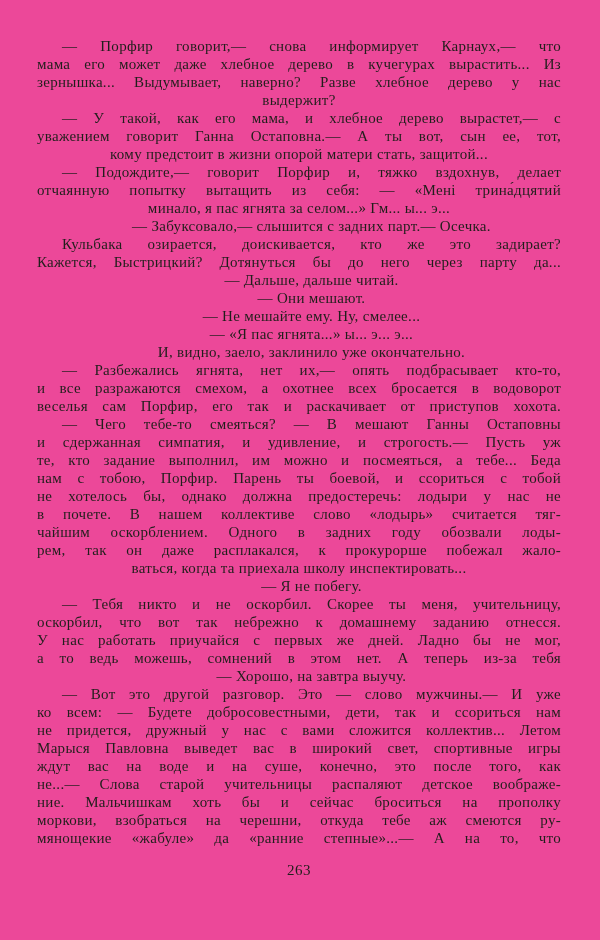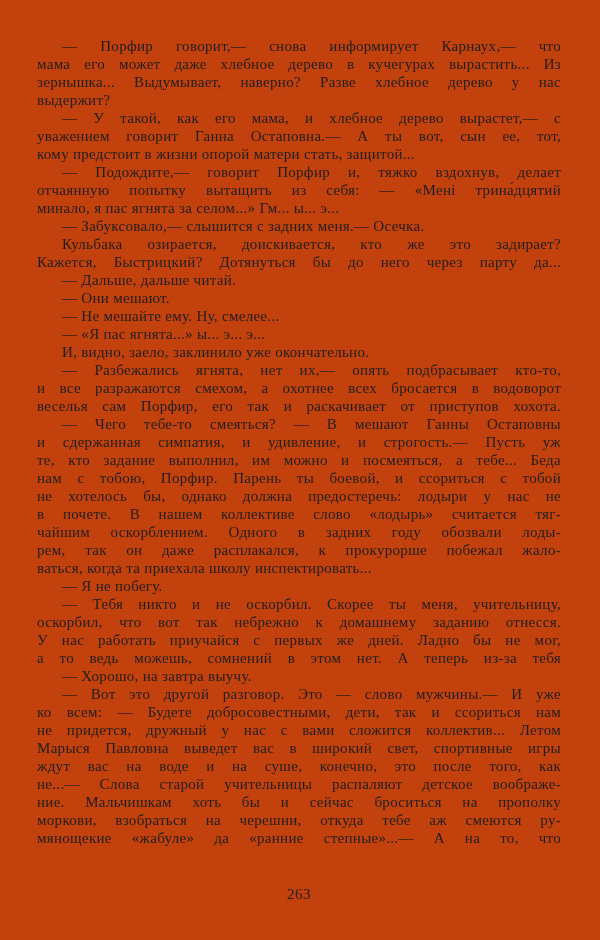--- a/index.html
+++ b/index.html
@@ -22,56 +22,56 @@
     left: 37px;
     top: 37px;
     width: 524px;
     font-size: 15px;
     line-height: 18px;
     letter-spacing: 0.3px;
   }
   .line {
     height: 18px;
     overflow: hidden;
-    text-align: left;
+    text-align: center;
   }
   .line.j {
     text-align: justify;
     text-align-last: justify;
     -moz-text-align-last: justify;
   }
   .line.i {
     text-indent: 25px;
   }
   .page-num {
     position: absolute;
     left: 37px;
-    top: 886px;
+    top: 862px;
     width: 524px;
     text-align: center;
     font-size: 15px;
     letter-spacing: 0.5px;
   }
 </style>
 </head>
 <body>
 
-<div class="page" style="background: #c2410c; color: rgb(33, 31, 28);">
+<div class="page" style="background: #ec4899; color: rgb(33, 31, 28);">
   <div class="text-block">
       <div class="line i j">— Порфир говорит,— снова информирует Карнаух,— что</div>
       <div class="line j">мама его может даже хлебное дерево в кучегурах вырастить... Из</div>
       <div class="line j">зернышка... Выдумывает, наверно? Разве хлебное дерево у нас</div>
       <div class="line">выдержит?</div>
       <div class="line i j">— У такой, как его мама, и хлебное дерево вырастет,— с</div>
       <div class="line j">уважением говорит Ганна Остаповна.— А ты вот, сын ее, тот,</div>
       <div class="line">кому предстоит в жизни опорой матери стать, защитой...</div>
       <div class="line i j">— Подождите,— говорит Порфир и, тяжко вздохнув, делает</div>
       <div class="line j">отчаянную попытку вытащить из себя: — «Мені трина́дцятий</div>
       <div class="line">минало, я пас ягнята за селом...» Гм... ы... э...</div>
-      <div class="line i">— Забуксовало,— слышится с задних меня.— Осечка.</div>
+      <div class="line i">— Забуксовало,— слышится с задних парт.— Осечка.</div>
       <div class="line i j">Кульбака озирается, доискивается, кто же это задирает?</div>
       <div class="line j">Кажется, Быстрицкий? Дотянуться бы до него через парту да...</div>
       <div class="line i">— Дальше, дальше читай.</div>
       <div class="line i">— Они мешают.</div>
       <div class="line i">— Не мешайте ему. Ну, смелее...</div>
       <div class="line i">— «Я пас ягнята...» ы... э... э...</div>
       <div class="line i">И, видно, заело, заклинило уже окончательно.</div>
       <div class="line i j">— Разбежались ягнята, нет их,— опять подбрасывает кто-то,</div>
       <div class="line j">и все разражаются смехом, а охотнее всех бросается в водоворот</div>
       <div class="line j">веселья сам Порфир, его так и раскачивает от приступов хохота.</div>

